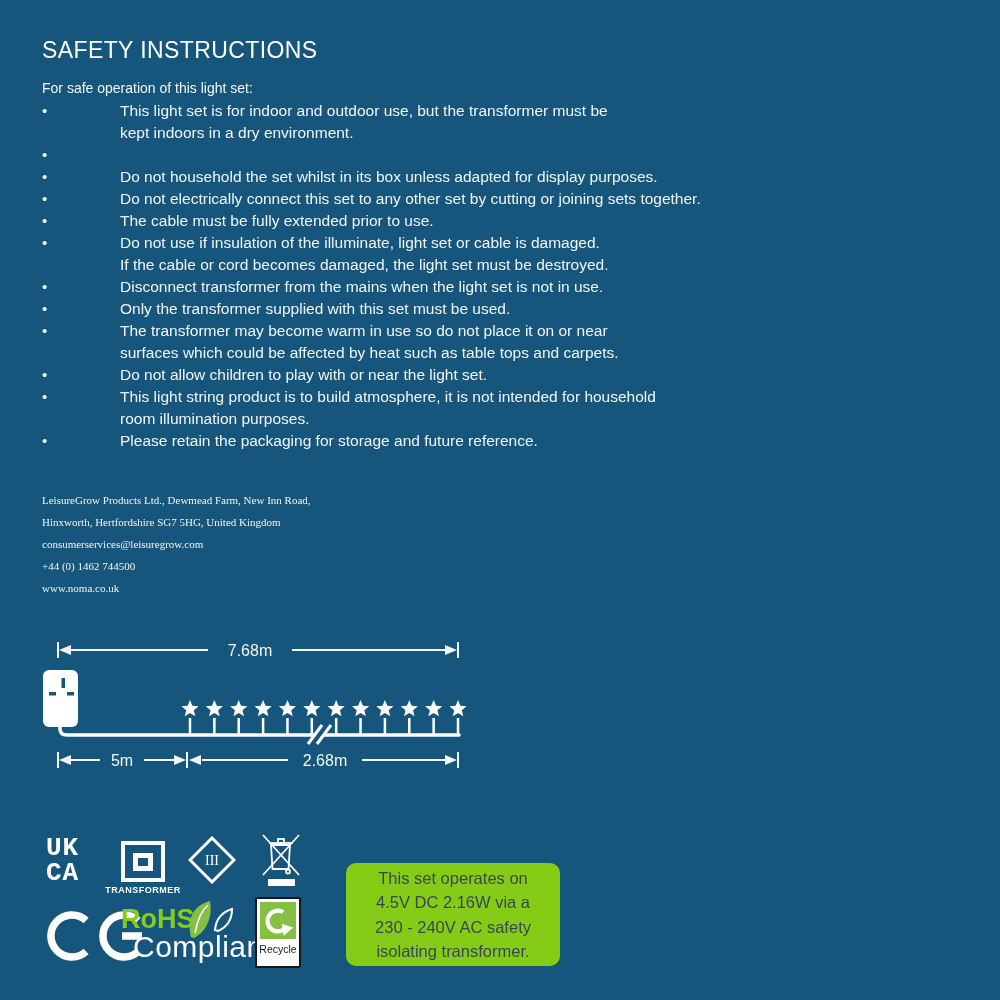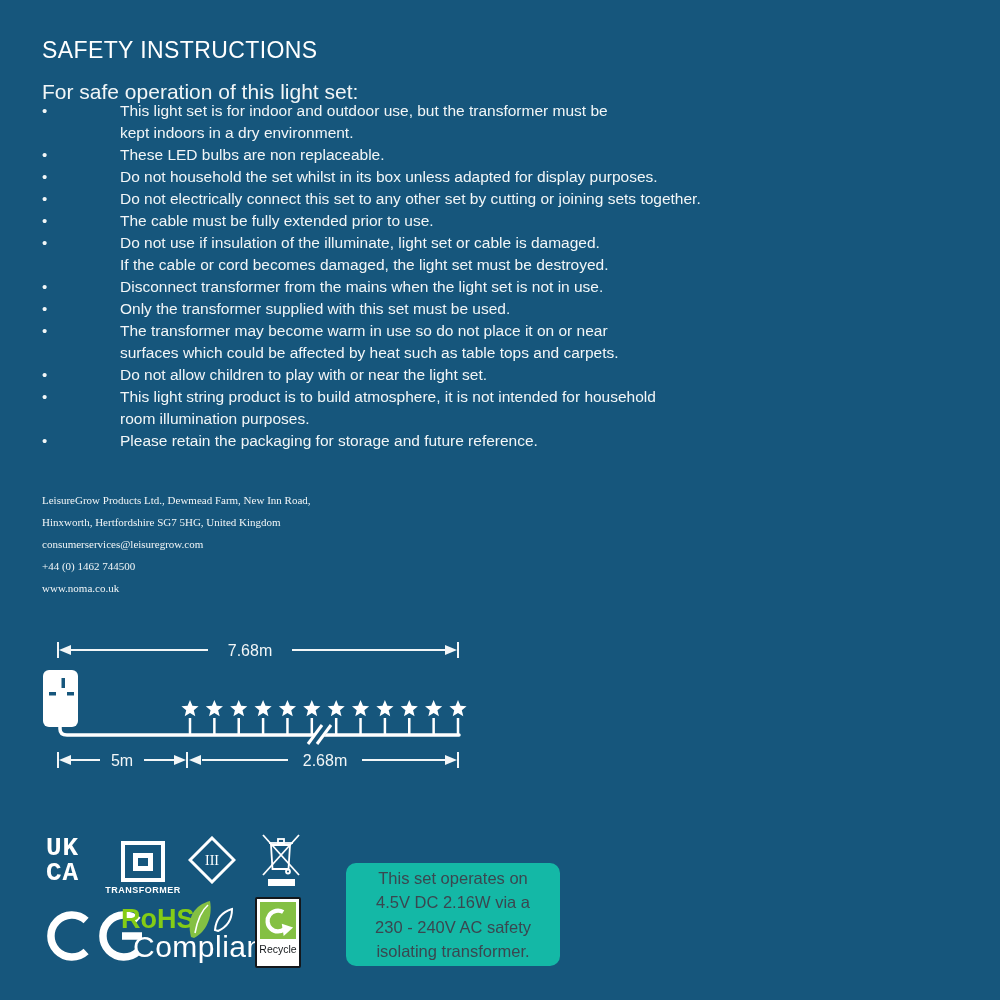--- a/index.html
+++ b/index.html
@@ -3,21 +3,21 @@
 <meta charset="utf-8">
 <style>
   html,body{margin:0;padding:0;}
   body{
     width:1000px;height:1000px;position:relative;overflow:hidden;
     background:#16567C;color:#F2F6F7;
     font-family:"Liberation Sans",sans-serif;
   }
   .abs{position:absolute;}
   #page-title{left:42px;top:37px;font-size:23px;letter-spacing:.4px;color:#FFFFFF;}
-  #intro-line{left:42px;top:80px;font-size:21px;}
+  #intro-line{left:42px;top:80px;font-size:14px;}
   #instruction-list{left:42px;top:100px;font-size:15.5px;line-height:22px;white-space:nowrap;}
   .row{display:flex;}
   .bullet{width:78px;flex:none;font-size:15px;}
   #contact-block{left:42px;top:489px;font-size:11px;line-height:22px;font-family:Liberation Serif, serif;}
   #lights-diagram{left:40px;top:630px;}
   #lights-diagram text{font-family:"Liberation Sans",sans-serif;font-size:16px;fill:#F2F6F7;}
   
   #ukca-mark{left:46px;top:836px;font-family:Liberation Mono, monospace;font-weight:800;
              font-size:26px;line-height:25px;letter-spacing:1px;color:#FFF;}
   #transformer-mark{left:121px;top:841px;width:44px;height:41px;}
@@ -30,42 +30,41 @@
   #weee-mark{left:261px;top:834px;}
   #ce-mark{left:46px;top:908px;}
   #rohs-mark{left:121px;top:905px;width:130px;}
   .rohs1{font-size:27px;font-weight:bold;line-height:29px;color:#84cc16;}
   .rohs2{font-size:30px;font-weight:300;line-height:26px;letter-spacing:.5px;color:#FFF;margin-left:12px;}
   #rohs-leaves{position:absolute;left:62px;top:-6px;}
   #recycle-mark{left:255px;top:897px;width:42px;height:64px;background:#FFF;border:2px solid #13171B;
                 border-radius:2px;display:flex;flex-direction:column;align-items:center;padding-top:3px;}
   .recycle-square{width:36px;height:37px;background:#84C043;display:flex;align-items:center;justify-content:center;}
   .recycle-label{font-size:10.5px;font-weight:normal;color:#15191C;margin-top:4px;}
-  #note-box{left:346px;top:863px;width:214px;height:103px;background:#14b8a6;border-radius:10px;
+  #note-box{left:346px;top:863px;width:214px;height:103px;background:#84cc16;border-radius:10px;
             color:#3A4750;font-size:16.5px;line-height:24.5px;display:flex;flex-direction:column;
             align-items:center;justify-content:center;text-align:center;}
 </style>
 </head>
 <body>
 
 <div class="abs" id="page-title">SAFETY INSTRUCTIONS</div>
 <div class="abs" id="intro-line">For safe operation of this light set:</div>
 
 <div class="abs" id="instruction-list">
     <div class="row">
       <span class="bullet">•</span>
       <span>This light set is for indoor and outdoor use, but the transformer must be</span>
     </div>
     <div class="row">
       <span class="bullet"></span>
       <span>kept indoors in a dry environment.</span>
     </div>
     <div class="row">
       <span class="bullet">•</span>
-      <span>These LED bulbs are non replaceable.</span>
     </div>
     <div class="row">
       <span class="bullet">•</span>
       <span>Do not household the set whilst in its box unless adapted for display purposes.</span>
     </div>
     <div class="row">
       <span class="bullet">•</span>
       <span>Do not electrically connect this set to any other set by cutting or joining sets together.</span>
     </div>
     <div class="row">

